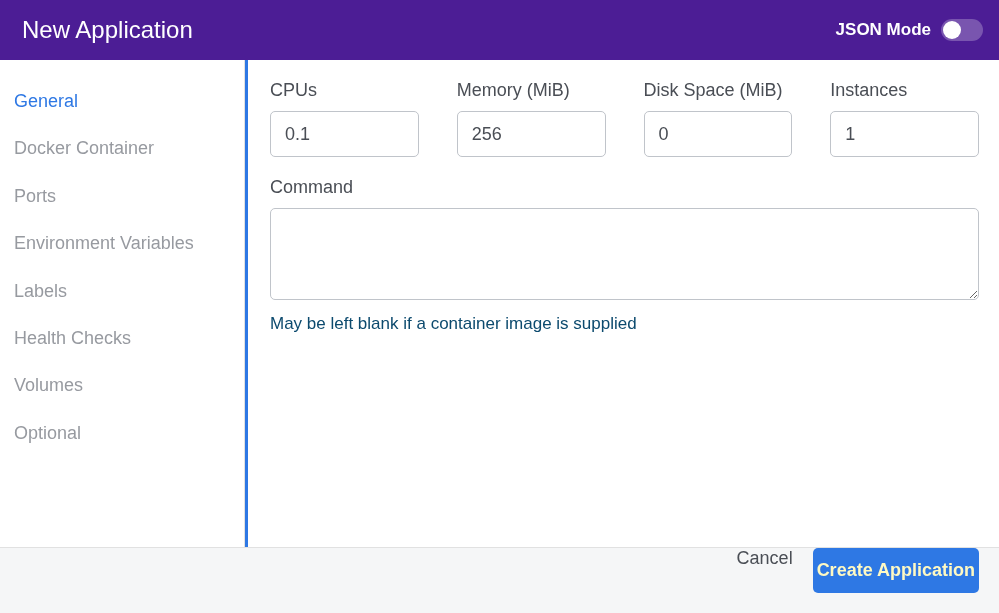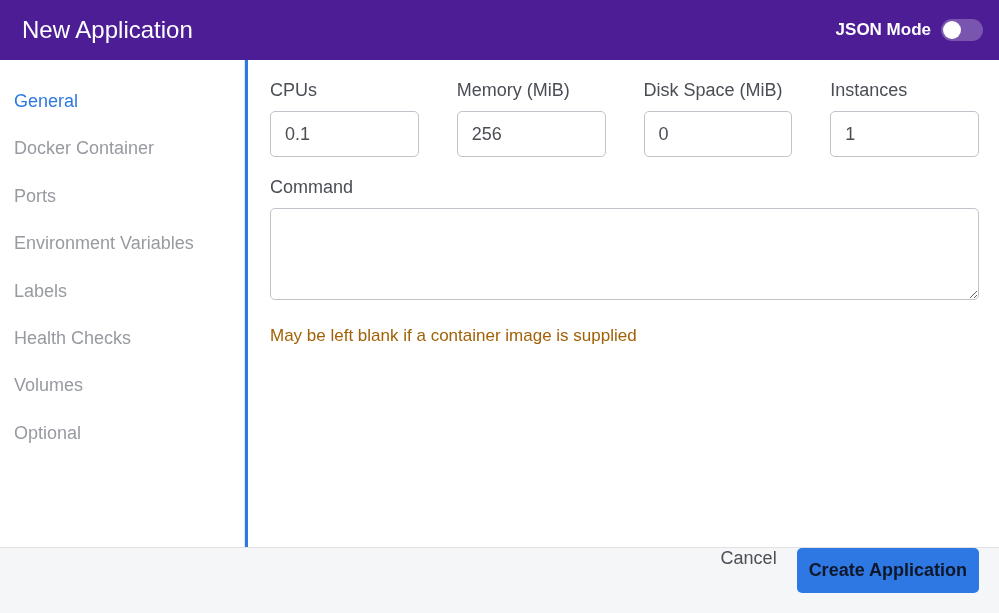--- a/index.html
+++ b/index.html
@@ -116,47 +116,47 @@
   height: 92px;
   border: 1px solid #c0c4ca;
   border-radius: 5px;
   padding: 10px 14px;
   font-size: 18px;
   color: #4a4e55;
   font-family: inherit;
   resize: vertical;
 }
 .hint {
-  color: #a16207;
+  color: #0c4a6e;
   font-size: 17px;
-  margin-top: 22px;
+  margin-top: 10px;
 }
 .footer {
   height: 66px;
   background: #f5f6f7;
   border-top: 1px solid #e1e1e1;
   display: flex;
   align-items: flex-start;
   justify-content: flex-end;
   padding: 0 20px;
   gap: 20px;
 }
 .btn-cancel {
   font-size: 18px;
   color: #4a4e55;
   cursor: pointer;
 }
 .btn-primary {
   background: #2e78e4;
-  color: #0f172a;
+  color: #fef9c3;
   font-size: 18px;
   font-weight: 600;
   border: none;
   border-radius: 5px;
-  padding: 12px 12px;
+  padding: 12px 4px;
   cursor: pointer;
 }
 </style>
 </head>
 <body>
 
 <div class="header">
   <div class="header-title">New Application</div>
   <div class="json-mode-wrap">
     <span class="json-mode-label">JSON Mode</span>

